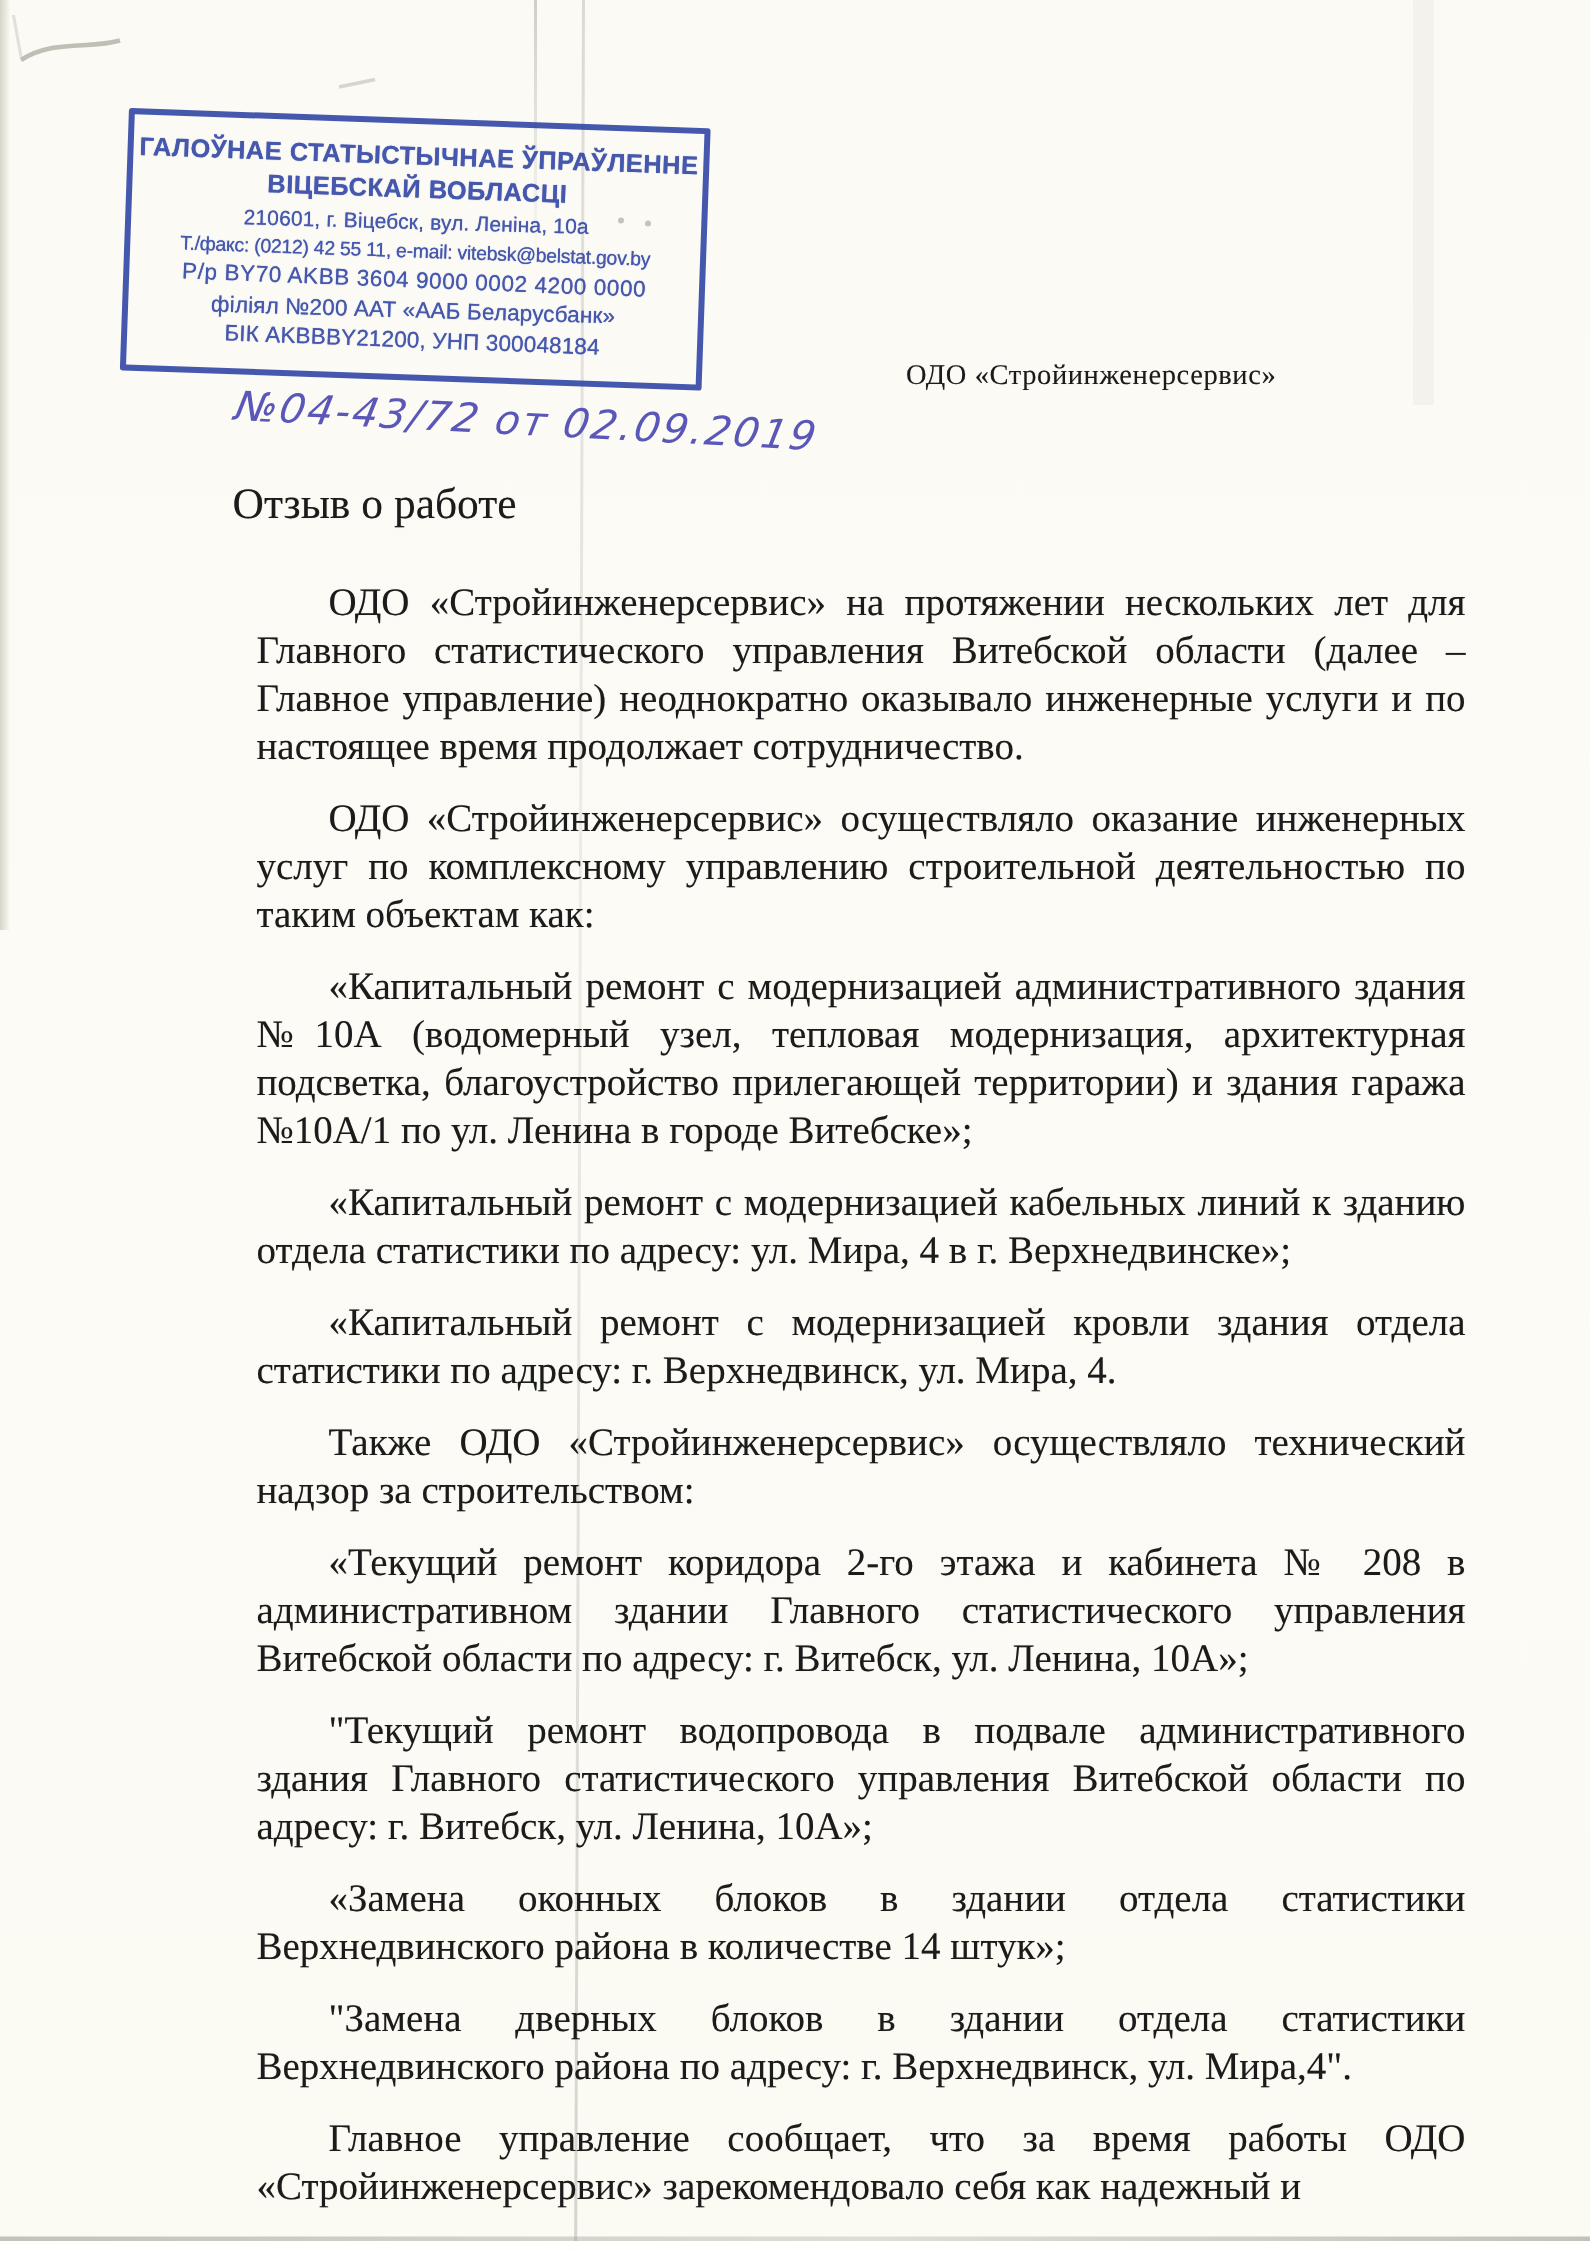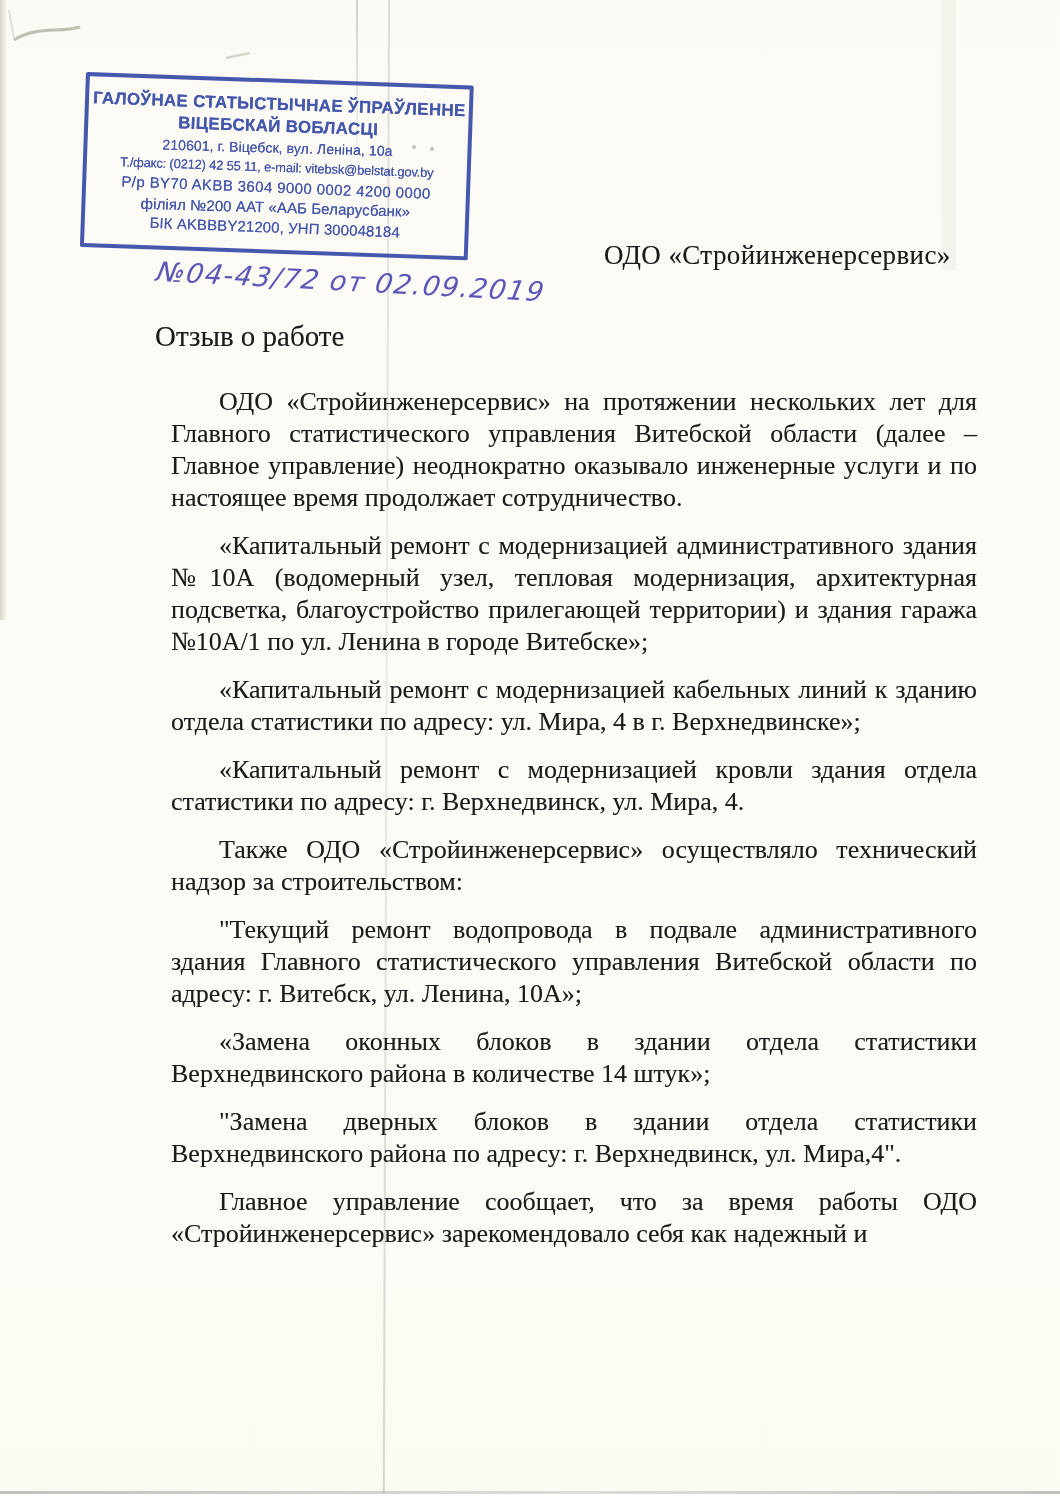--- a/index.html
+++ b/index.html
@@ -60,21 +60,21 @@
     position:absolute;left:160px;top:256px;
     font-family:"DejaVu Sans",sans-serif;font-style:italic;
     font-size:27px;color:var(--pen-ink);
     letter-spacing:1.5px;white-space:nowrap;
     transform:rotate(3deg) skewX(-8deg);transform-origin:left top;
     opacity:.9;
   }
   
   .addressee{
     position:absolute;left:604px;top:240px;
-    font-size:27px;color:var(--text);letter-spacing:.4px;
+    font-size:19px;color:var(--text);letter-spacing:.4px;
     text-shadow:0 0 .5px rgba(0,0,0,.35);
   }
   .letter{
     position:absolute;left:155px;top:320px;width:838px;
     color:var(--text);
     text-shadow:0 0 .5px rgba(0,0,0,.35);
   }
   .title{font-size:29px;line-height:32px;margin:0 0 34px 0;}
   .para{
     margin:16px;font-size:26px;line-height:32px;
@@ -110,23 +110,25 @@
     <div class="stamp-line s-det">БІК AKBBBY21200, УНП 300048184</div>
   </div>
 
   <div class="handwritten">№04-43/72 от 02.09.2019</div>
 
   <div class="addressee">ОДО «Стройинженерсервис»</div>
 
   <div class="letter">
     <div class="title">Отзыв о работе</div>
     <p class="para">ОДО «Стройинженерсервис» на протяжении нескольких лет для Главного статистического управления Витебской области (далее – Главное управление) неоднократно оказывало инженерные услуги и по настоящее время продолжает сотрудничество.</p>
+    <p class="para">ОДО «Стройинженерсервис» осуществляло оказание инженерных услуг по комплексному управлению строительной деятельностью по таким объектам как:</p>
     <p class="para">«Капитальный ремонт с модернизацией административного здания №10А (водомерный узел, тепловая модернизация, архитектурная подсветка, благоустройство прилегающей территории) и здания гаража №10А/1 по ул. Ленина в городе Витебске»;</p>
     <p class="para">«Капитальный ремонт с модернизацией кабельных линий к зданию отдела статистики по адресу: ул. Мира, 4 в г. Верхнедвинске»;</p>
     <p class="para">«Капитальный ремонт с модернизацией кровли здания отдела статистики по адресу: г. Верхнедвинск, ул. Мира, 4.</p>
     <p class="para">Также ОДО «Стройинженерсервис» осуществляло технический надзор за строительством:</p>
+    <p class="para">«Текущий ремонт коридора 2-го этажа и кабинета № 208 в административном здании Главного статистического управления Витебской области по адресу: г. Витебск, ул. Ленина, 10А»;</p>
     <p class="para">"Текущий ремонт водопровода в подвале административного здания Главного статистического управления Витебской области по адресу: г. Витебск, ул. Ленина, 10А»;</p>
     <p class="para">«Замена оконных блоков в здании отдела статистики Верхнедвинского района в количестве 14 штук»;</p>
     <p class="para">"Замена дверных блоков в здании отдела статистики Верхнедвинского района по адресу: г. Верхнедвинск, ул. Мира,4".</p>
     <p class="para">Главное управление сообщает, что за время работы ОДО «Стройинженерсервис» зарекомендовало себя как надежный и</p>
   </div>
 
 </div>
 
 </body></html>

